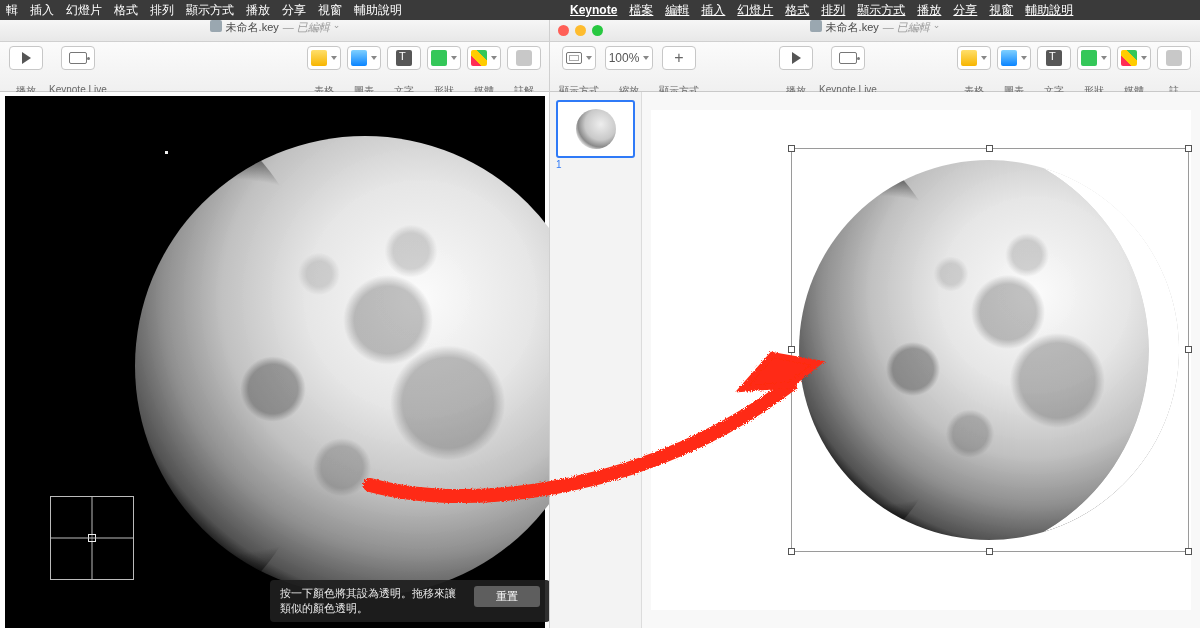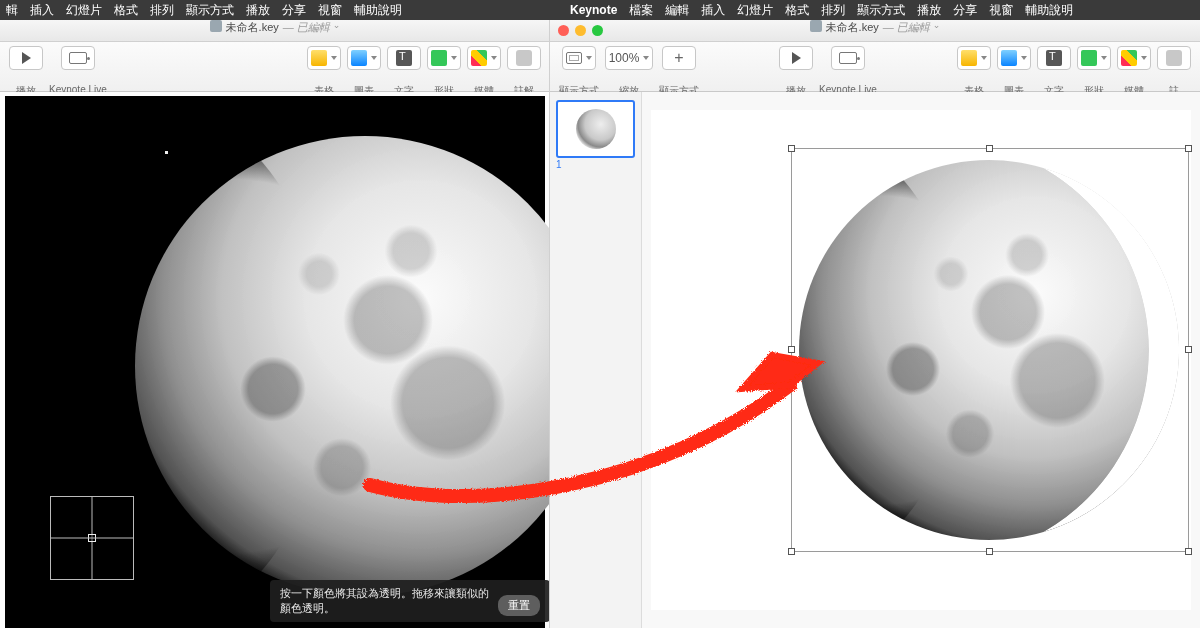--- a/index.html
+++ b/index.html
@@ -16,21 +16,21 @@
   .pane.left { width: 550px; }
   .pane.right{ width: 650px; }
 
   
   .menubar {
     background:#3a3a3a; color:#fff;
     height:20px; display:flex; align-items:center;
     padding:0 6px; font-size:12px; gap:12px;
     position:relative;
   }
-  .menubar.full { }
+  .menubar.full { text-decoration:underline;}
   .menubar .item { white-space:nowrap; }
   .menubar .apple { font-size:12px; margin-right:2px;}
   .menubar .appname { font-weight:600; }
 
   
   .titlebar {
     height:22px; background:linear-gradient(#f6f6f6,#e8e8e8);
     border-bottom:1px solid #d0d0d0;
     display:flex; align-items:flex-start; justify-content:center;
     position:relative; font-size:11px; color:#4a4a4a;
@@ -128,26 +128,26 @@
   .alpha-picker .dot{
     position:absolute;left:50%;top:50%;width:8px;height:8px;border:1px solid #eee;
     transform:translate(-50%,-50%); background:rgba(0,0,0,0.4);
   }
 
   .hint-bar{
     position:absolute; left:265px; bottom:6px;
     width:280px; padding:6px 10px;
     background:rgba(30,30,30,0.92); color:#e8e8e8;
     font-size:11px; border-radius:4px;
-    display:flex; align-items:flex-end; gap:8px;
+    display:flex; align-items:flex-start; gap:8px;
   }
   .hint-text{flex:1; line-height:1.35;}
   .hint-btn{
-    background:#5e5e5e;color:#fff;border:none;border-radius:9px;
-    font-size:11px; padding:3px 10px;
+    background:#5e5e5e;color:#fff;border:none;border-radius:3px;
+    font-size:11px; padding:3px 22px;
   }
 
   .vr{ position:absolute; right:0; top:20px; bottom:0; width:1px; background:#d0d0d0;}
 
   
   .right .content{
     position:absolute; left:0; right:0; top:92px; bottom:0;
     display:flex; background:#fff;
   }
   .thumbrail{

